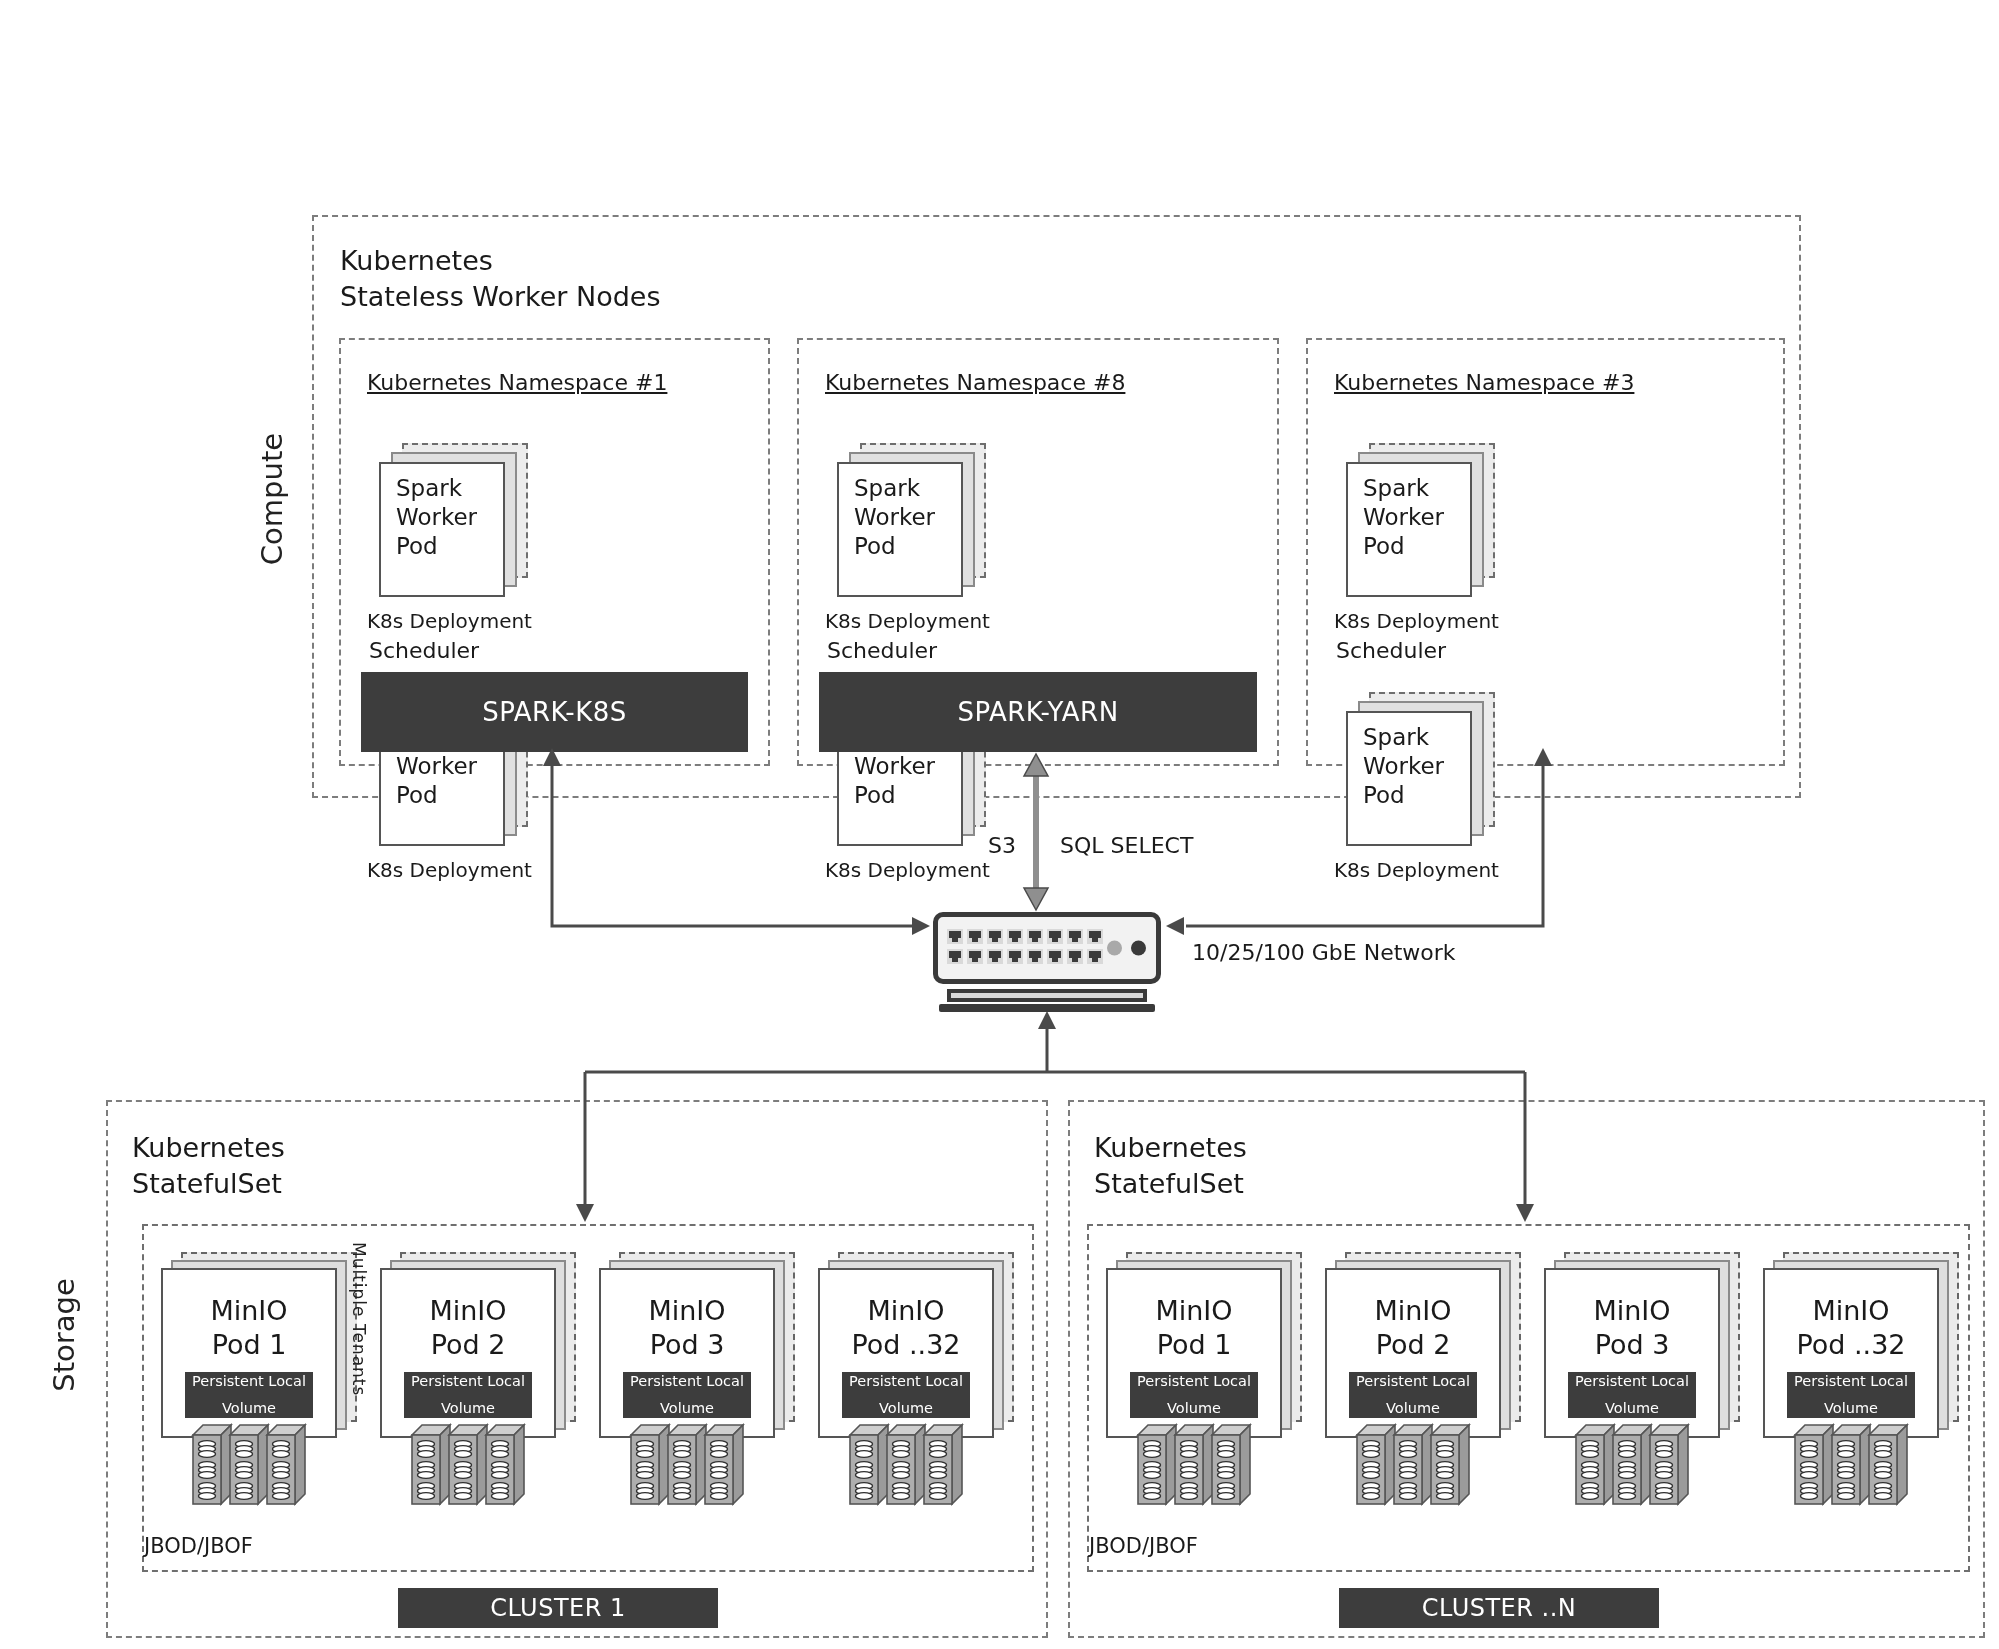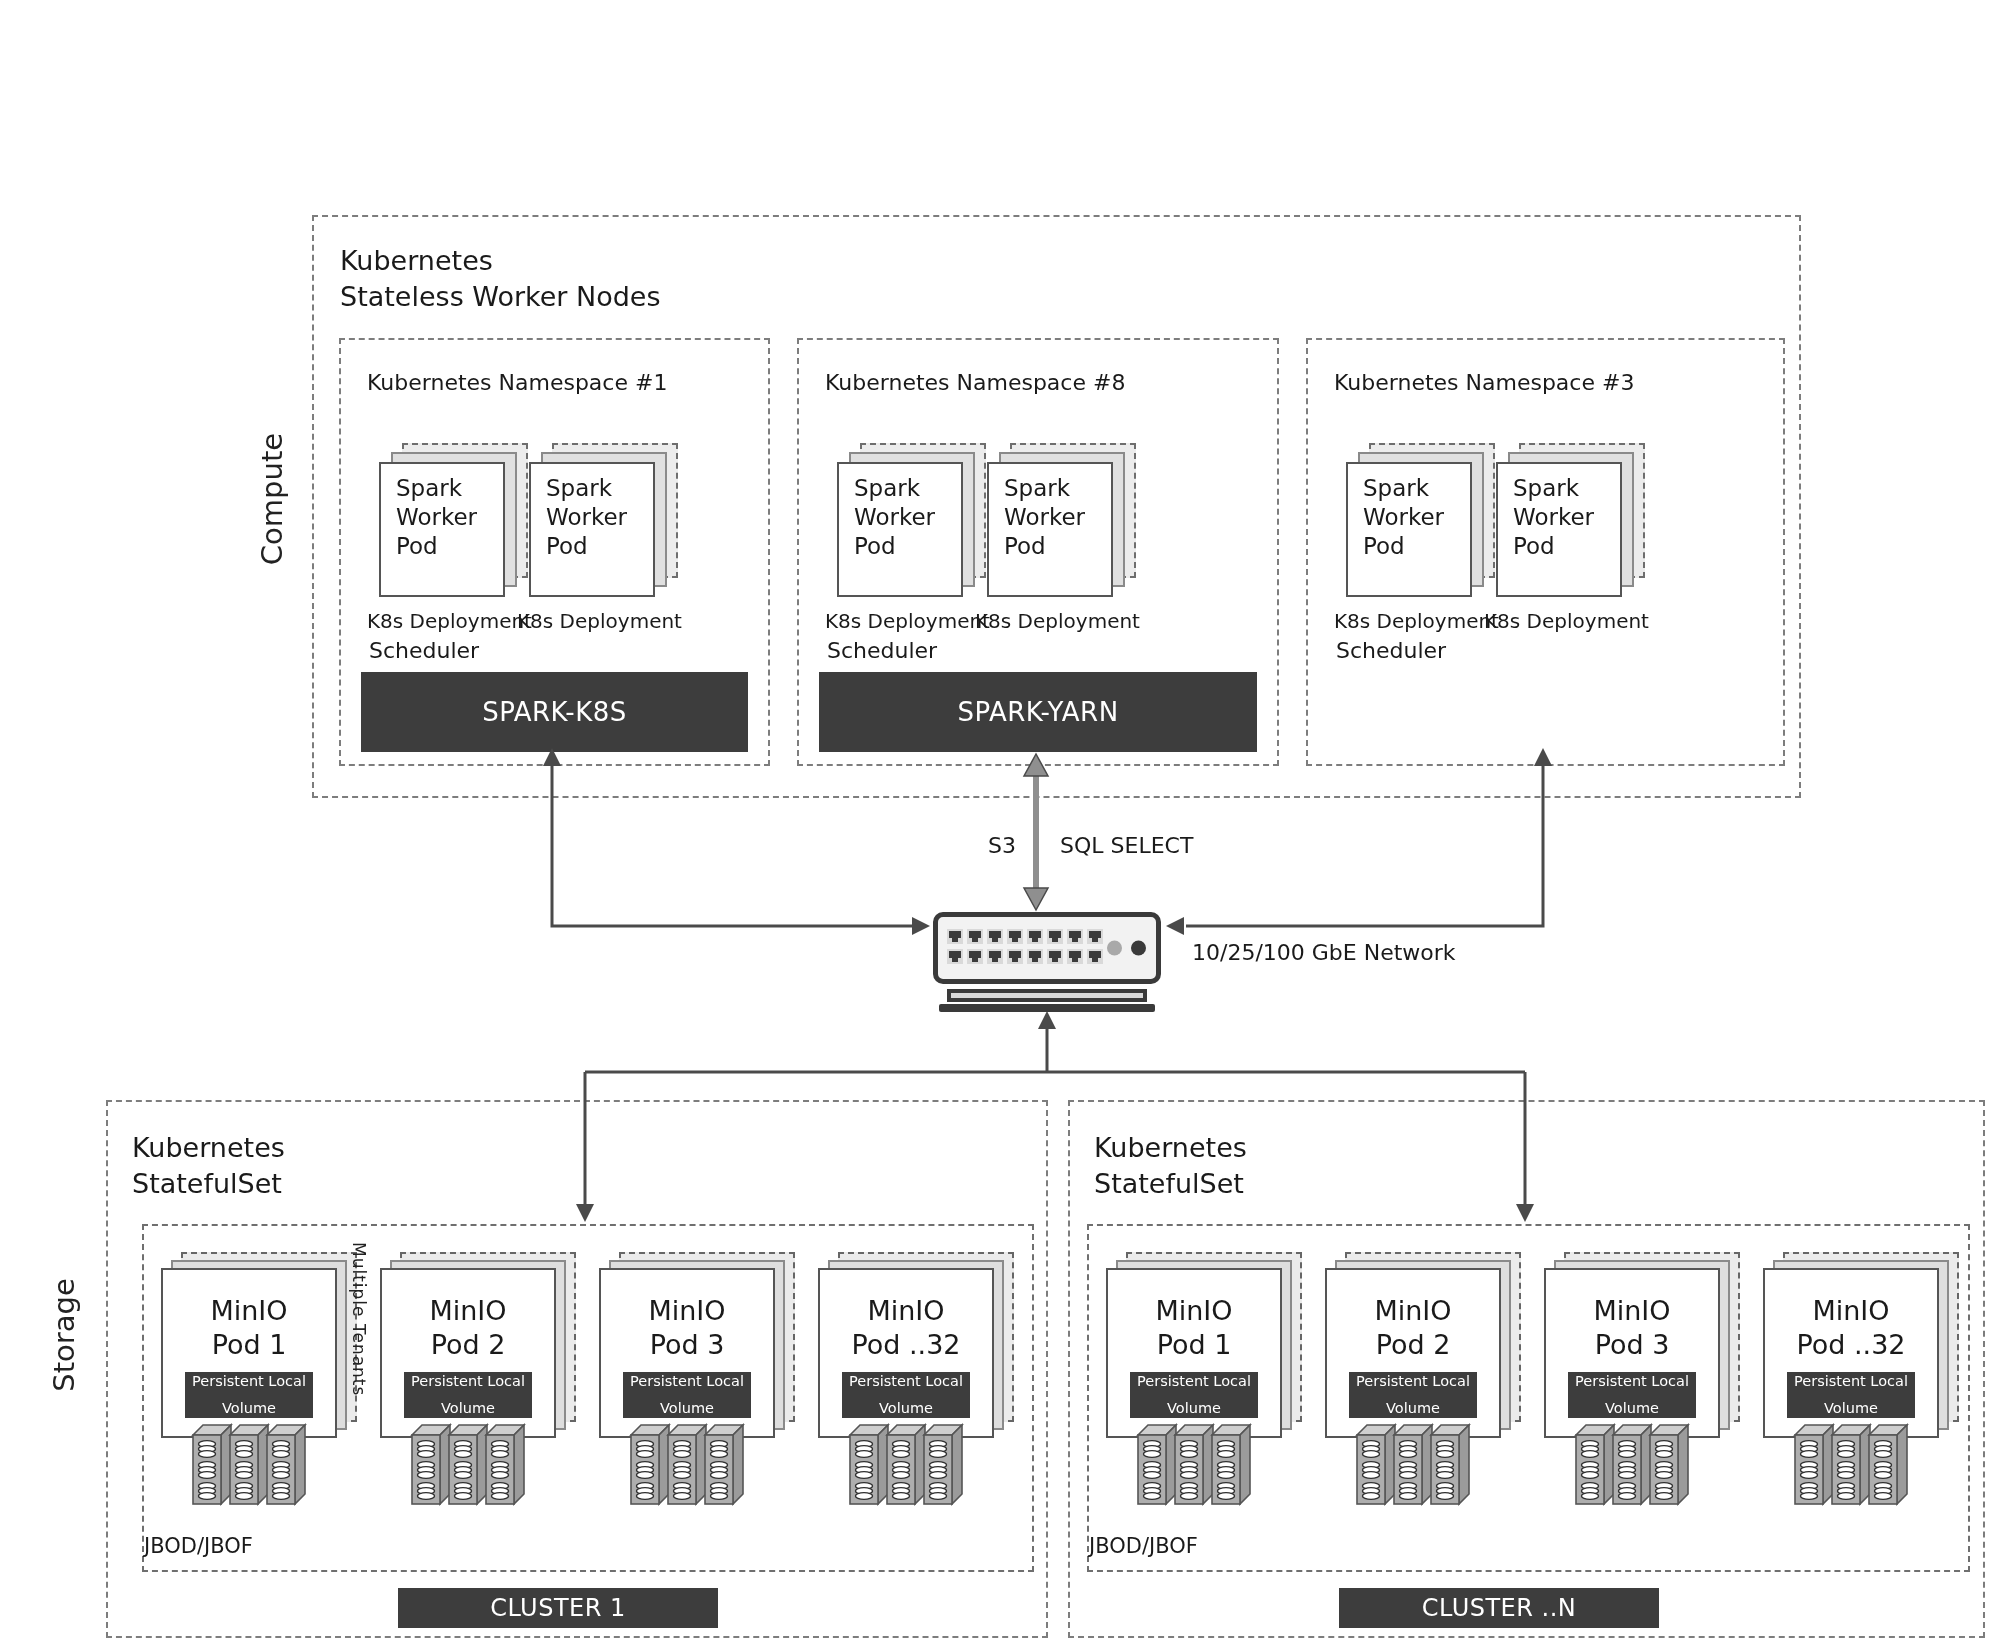--- a/index.html
+++ b/index.html
@@ -17,22 +17,22 @@
   
   #compute-box{left:312px;top:215px;width:1489px;height:583px;border:2px dashed #7d7d7d;box-sizing:border-box;}
   #compute-title{left:26px;top:26px;font-size:27px;line-height:1.35;}
   #compute-side-label{left:162px;top:482px;width:220px;text-align:center;font-size:29px;transform:rotate(-90deg);color:#222;}
   #storage-side-label{left:-46px;top:1318px;width:220px;text-align:center;font-size:29px;transform:rotate(-90deg);color:#222;}
   #ns-row{left:25px;top:121px;display:flex;gap:27px;position:absolute;}
   .ns{position:relative;height:428px;border:2px dashed #7d7d7d;box-sizing:border-box;background:#fff;}
   .ns:nth-child(1){width:431px;}
   .ns:nth-child(2){width:482px;}
   .ns:nth-child(3){width:479px;}
-  .ns-title{margin:30px 0 0 26px;font-size:22px;}
-  .stacks{display:flex;padding-left:38px;margin-top:48px;}
+  .ns-title{margin:30px 0 0 26px;font-size:22px;text-decoration:underline;}
+  .stacks{display:flex;padding-left:38px;gap:53px;margin-top:48px;flex-direction:column;}
   .cstack{position:relative;width:150px;height:196px;}
   .card{position:absolute;box-sizing:border-box;}
   .cstack .back{left:23px;top:0;width:126px;height:135px;background:#ececec;border:2px dashed #6e6e6e;}
   .cstack .mid{left:12px;top:9px;width:126px;height:135px;background:#e0e0e0;border:2px solid #8a8a8a;}
   .cstack .front{left:0;top:19px;width:126px;height:135px;background:#ffffff;border:2px solid #555;padding:10px 0 0 15px;font-size:23px;line-height:1.25;}
   .cstack .cap{position:absolute;top:166px;left:-12px;width:150px;text-align:center;font-size:20px;white-space:nowrap;}
   .sched-label{position:absolute;left:28px;top:298px;font-size:22px;}
   .sched-bar{position:absolute;left:20px;right:20px;top:332px;height:80px;background:var(--dark);color:#fff;
              display:flex;align-items:center;justify-content:center;font-size:26px;letter-spacing:0.5px;}
   

